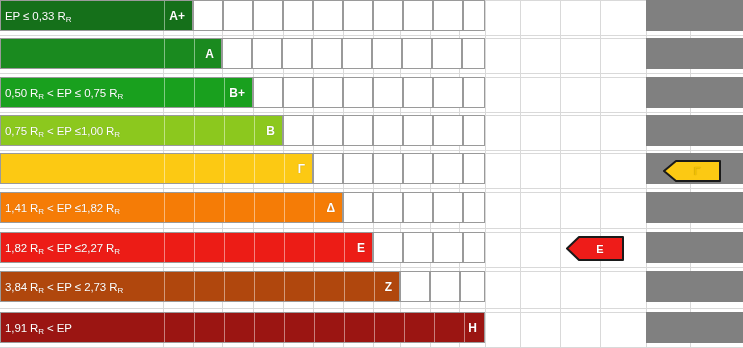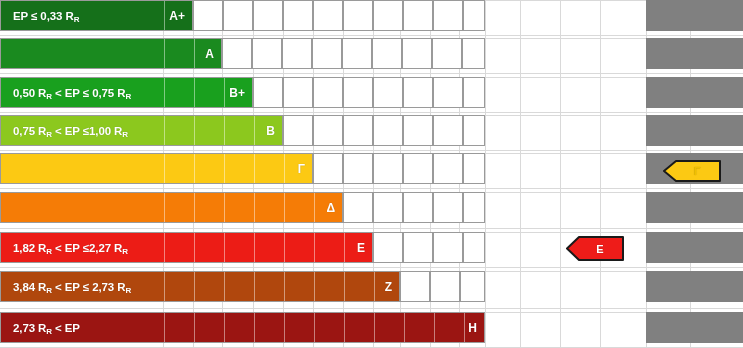--- a/index.html
+++ b/index.html
@@ -25,23 +25,23 @@
   .bar{
     position:relative;
     height:100%;
     box-sizing:border-box;
     border:1px solid #9a9a9a;
     display:flex;
     align-items:center;
   }
   .bar-label{
     position:absolute;
-    left:12px;
+    left:4px;
     color:#ffffff;
-    font-weight:bold;
+    font-weight:normal;
     font-size:11.5px;
     letter-spacing:-0.1px;
     white-space:nowrap;
     text-shadow:0 0 1px rgba(0,0,0,.25);
   }
   .bar-label sub{font-size:8px;vertical-align:baseline;position:relative;top:2px;}
   .grade{
     position:absolute;
     right:7px;
     color:#ffffff;
@@ -223,20 +223,21 @@
         </div>
       </div>
       <div class="row" style="top: 192px; height: 31px; width: 485px;">
         <div class="bar" style="width: 343px; background: rgb(245, 124, 6);">
           <div class="seg" style="left: 163px;"></div>
           <div class="seg" style="left: 193px;"></div>
           <div class="seg" style="left: 223px;"></div>
           <div class="seg" style="left: 253px;"></div>
           <div class="seg" style="left: 283px;"></div>
           <div class="seg" style="left: 313px;"></div>
+          <div class="bar-label"><span>1,41 R</span><sub>R</sub><span> &lt; EP ≤1,82 R</span><sub>R</sub></div>
           <div class="grade">Δ</div>
         </div>
         <div class="empty-cells" style="left: 343px; width: 142px;">
           <div class="cell" style="left: 0px; width: 30px;"></div>
           <div class="cell" style="left: 30px; width: 30px;"></div>
           <div class="cell" style="left: 60px; width: 30px;"></div>
           <div class="cell" style="left: 90px; width: 30px;"></div>
           <div class="cell" style="left: 120px; width: 22px;"></div>
         </div>
       </div>
@@ -284,21 +285,21 @@
           <div class="seg" style="left: 193px;"></div>
           <div class="seg" style="left: 223px;"></div>
           <div class="seg" style="left: 253px;"></div>
           <div class="seg" style="left: 283px;"></div>
           <div class="seg" style="left: 313px;"></div>
           <div class="seg" style="left: 343px;"></div>
           <div class="seg" style="left: 373px;"></div>
           <div class="seg" style="left: 403px;"></div>
           <div class="seg" style="left: 433px;"></div>
           <div class="seg" style="left: 463px;"></div>
-          <div class="bar-label"><span>2,73 R</span><sub>R</sub><span> &lt; EP</span></div>
+          <div class="bar-label"><span>1,91 R</span><sub>R</sub><span> &lt; EP</span></div>
           <div class="grade">H</div>
         </div>
         <div class="empty-cells" style="left: 485px; width: 0px;"></div>
       </div>
     </div>
 
   <div id="markersLayer">
       <div class="arrow" style="left: 663px; top: 160px; width: 58px; height: 22px;">
         <svg width="58" height="22" viewBox="0 0 58 22">
           <path d="M 13 1 L 57 1 L 57 21 L 13 21 L 1 11 Z" fill="#fcc913" stroke="#1a1a1a" stroke-width="2" stroke-linejoin="round"></path>

